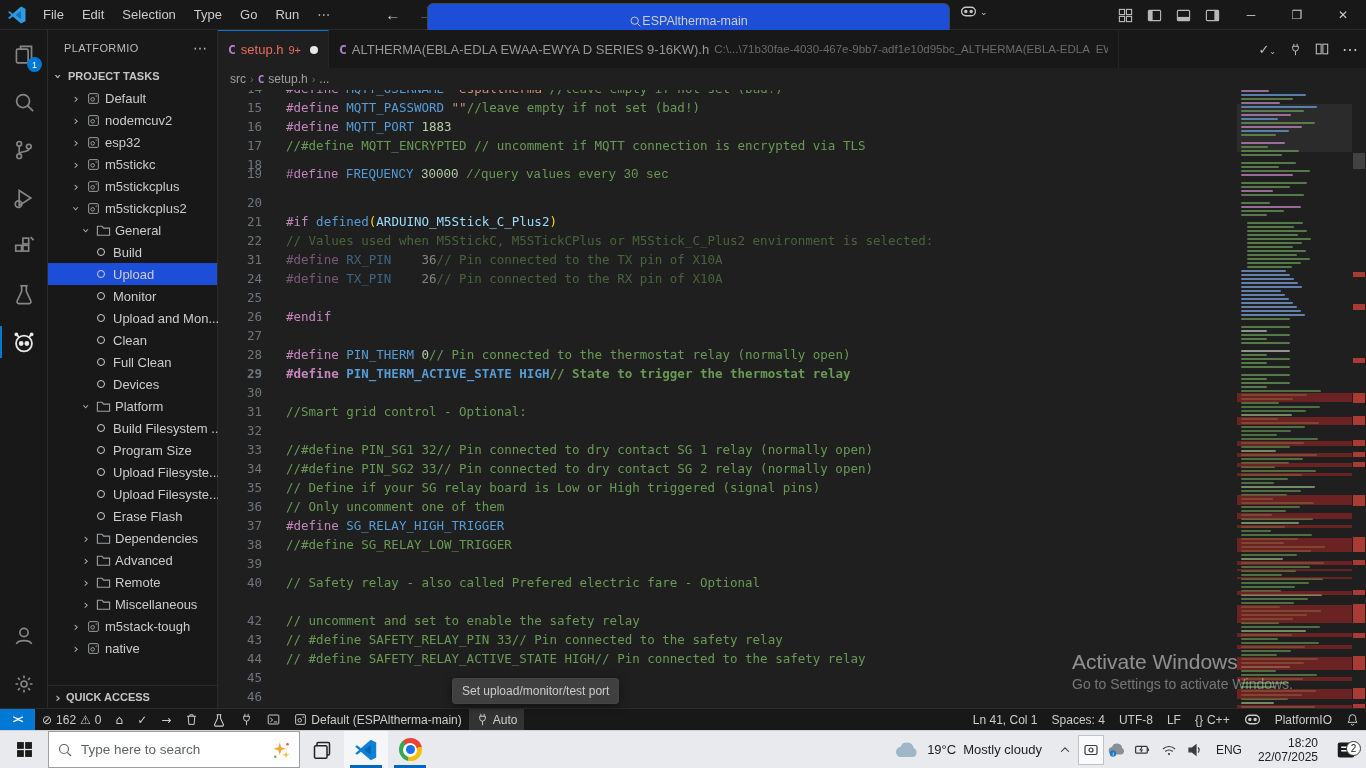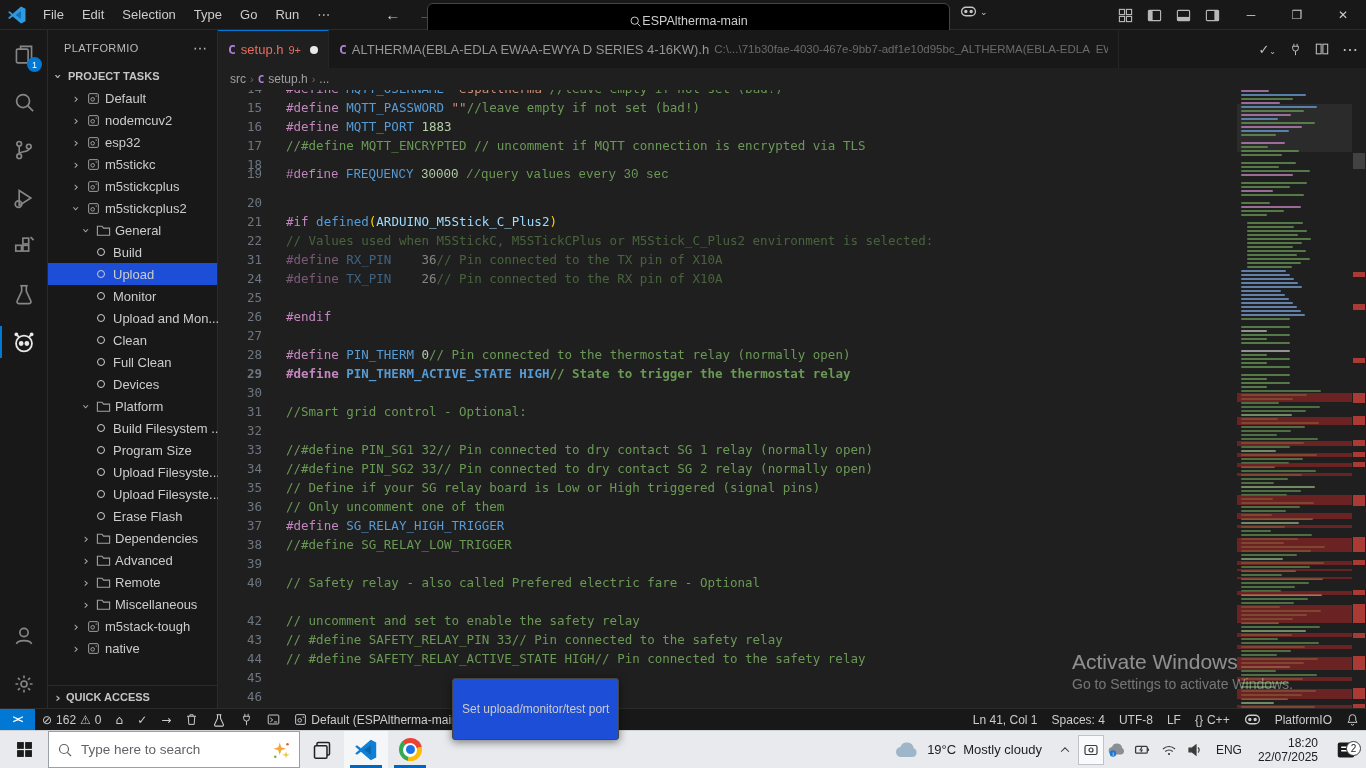--- a/index.html
+++ b/index.html
@@ -6,21 +6,21 @@
   html,body { width:1366px; height:768px; overflow:hidden; background:#1f1f1f;
     font-family:"Liberation Sans", sans-serif; }
   .ic svg { display:block; }
   
   #titlebar { position:absolute; top:0; left:0; width:1366px; height:30px; background:#181818;
     display:flex; align-items:center; color:#cccccc; font-size:13px; border-bottom:1px solid #2b2b2b; }
   #vscode-logo { width:34px; display:flex; justify-content:center; }
   .menu-item { padding:0 9px; height:22px; line-height:22px; border-radius:4px; color:#cccccc; }
   #nav-arrows { margin-left:46px; display:flex; gap:18px; font-size:15px; color:#cccccc; }
   #nav-fwd { color:#8a8a8a; }
-  #title-search { position:absolute; left:427px; top:3px; width:523px; height:36px; background:#000000;
+  #title-search { position:absolute; left:427px; top:3px; width:523px; height:36px; background:#1d4ed8;
     border:1px solid #454545; border-radius:6px; display:flex; align-items:center; justify-content:center;
     color:#cccccc; font-size:12.5px; }
   #copilot-box { position:absolute; left:960px; top:3px; display:flex; align-items:center; gap:3px; color:#c5c5c5; }
   #layout-icons { position:absolute; left:1118px; top:0; height:30px; display:flex; align-items:center; gap:14px; color:#b8b8b8; }
   #win-controls { position:absolute; right:0; top:0; height:30px; display:flex; }
   .win-btn { width:46px; height:30px; display:flex; align-items:center; justify-content:center; color:#cccccc; font-size:12px; }
   
   #activitybar { position:absolute; top:30px; left:0; width:48px; height:678px; background:#181818;
     border-right:1px solid #2b2b2b; }
   .act-cell { width:48px; height:48px; display:flex; align-items:center; justify-content:center;
@@ -83,22 +83,22 @@
   
   #statusbar { position:absolute; left:0; bottom:38px; width:1366px; height:22px; background:#181818;
     border-top:1px solid #2b2b2b; color:#cccccc; font-size:12px; display:flex; align-items:center; }
   #remote-btn { width:35px; height:22px; background:#0078d4; color:#fff; display:flex; align-items:center;
     justify-content:center; font-size:10px; font-weight:bold; letter-spacing:-1px; }
   .sb-item { display:flex; align-items:center; gap:4px; padding:0 7px; height:22px; }
   .sb-item.hovered { background:#333333; }
   #sb-right { margin-left:auto; display:flex; align-items:center; }
   .sb-glyph { font-family:"DejaVu Sans", sans-serif; font-size:12px; }
   
-  #tooltip { position:absolute; left:452px; top:678px; background:#1d4ed8; border:1px solid #454545;
-    color:#cccccc; font-size:12px; padding:23px 9px; border-radius:3px; z-index:40; box-shadow:0 2px 8px rgba(0,0,0,.5); }
+  #tooltip { position:absolute; left:452px; top:678px; background:#404040; border:1px solid #454545;
+    color:#cccccc; font-size:12px; padding:5px 9px; border-radius:3px; z-index:40; box-shadow:0 2px 8px rgba(0,0,0,.5); }
   
   #watermark { position:absolute; left:1072px; top:650px; z-index:30; pointer-events:none; }
   #watermark .w1 { color:rgba(255,255,255,.50); font-size:21px; }
   #watermark .w2 { color:rgba(255,255,255,.38); font-size:14px; margin-top:2px; }
   
   #taskbar { position:absolute; left:0; bottom:0; width:1366px; height:38px; background:#e8eaed;
     display:flex; align-items:stretch; font-size:13px; color:#202124; border-top:1px solid #d0d2d5; }
   #start-btn { width:48px; display:flex; align-items:center; justify-content:center; }
   #tb-search { width:252px; background:#ffffff; border:1px solid #9aa0a6; display:flex; align-items:center;
     gap:8px; padding:0 8px; color:#5f6368; font-size:13.5px; }
@@ -518,21 +518,21 @@
 <div id="editor">
   <div id="tabbar">
     <div class="tab active">
       <span class="c-icon">C</span>
       <span id="tab1-label">setup.h</span>
       <span id="tab1-badge">9+</span>
       <span id="tab1-dot"></span>
     </div>
     <div class="tab inactive">
       <span class="c-icon">C</span>
-      <span id="tab2-label">ALTHERMA(EBLA-EDLA EWAA-EWYA D SERIES 4-16KW).h</span>
+      <span id="tab2-label">ALTHERMA(EBLA-EDLA EWAA-EWYA D SERIES 9-16KW).h</span>
       <span id="tab2-desc">C:\...\71b30fae-4030-467e-9bb7-adf1e10d95bc_ALTHERMA(EBLA-EDLA  EWAA-EWYA D SERIES 9-16KW</span>
     </div>
     <div id="tab-actions">
       <span style="font-size:13px">✓<span style="font-size:8px">⌄</span></span>
       <span class="ic">
           <svg width="13" height="13" viewBox="0 0 16 16" fill="none" stroke="currentColor" stroke-width="1.2">
             <path d="M6 1v3M10 1v3M4.5 4h7v2.5a3.5 3.5 0 0 1-7 0z"></path>
             <path d="M8 10v5"></path>
           </svg>
         </span>

